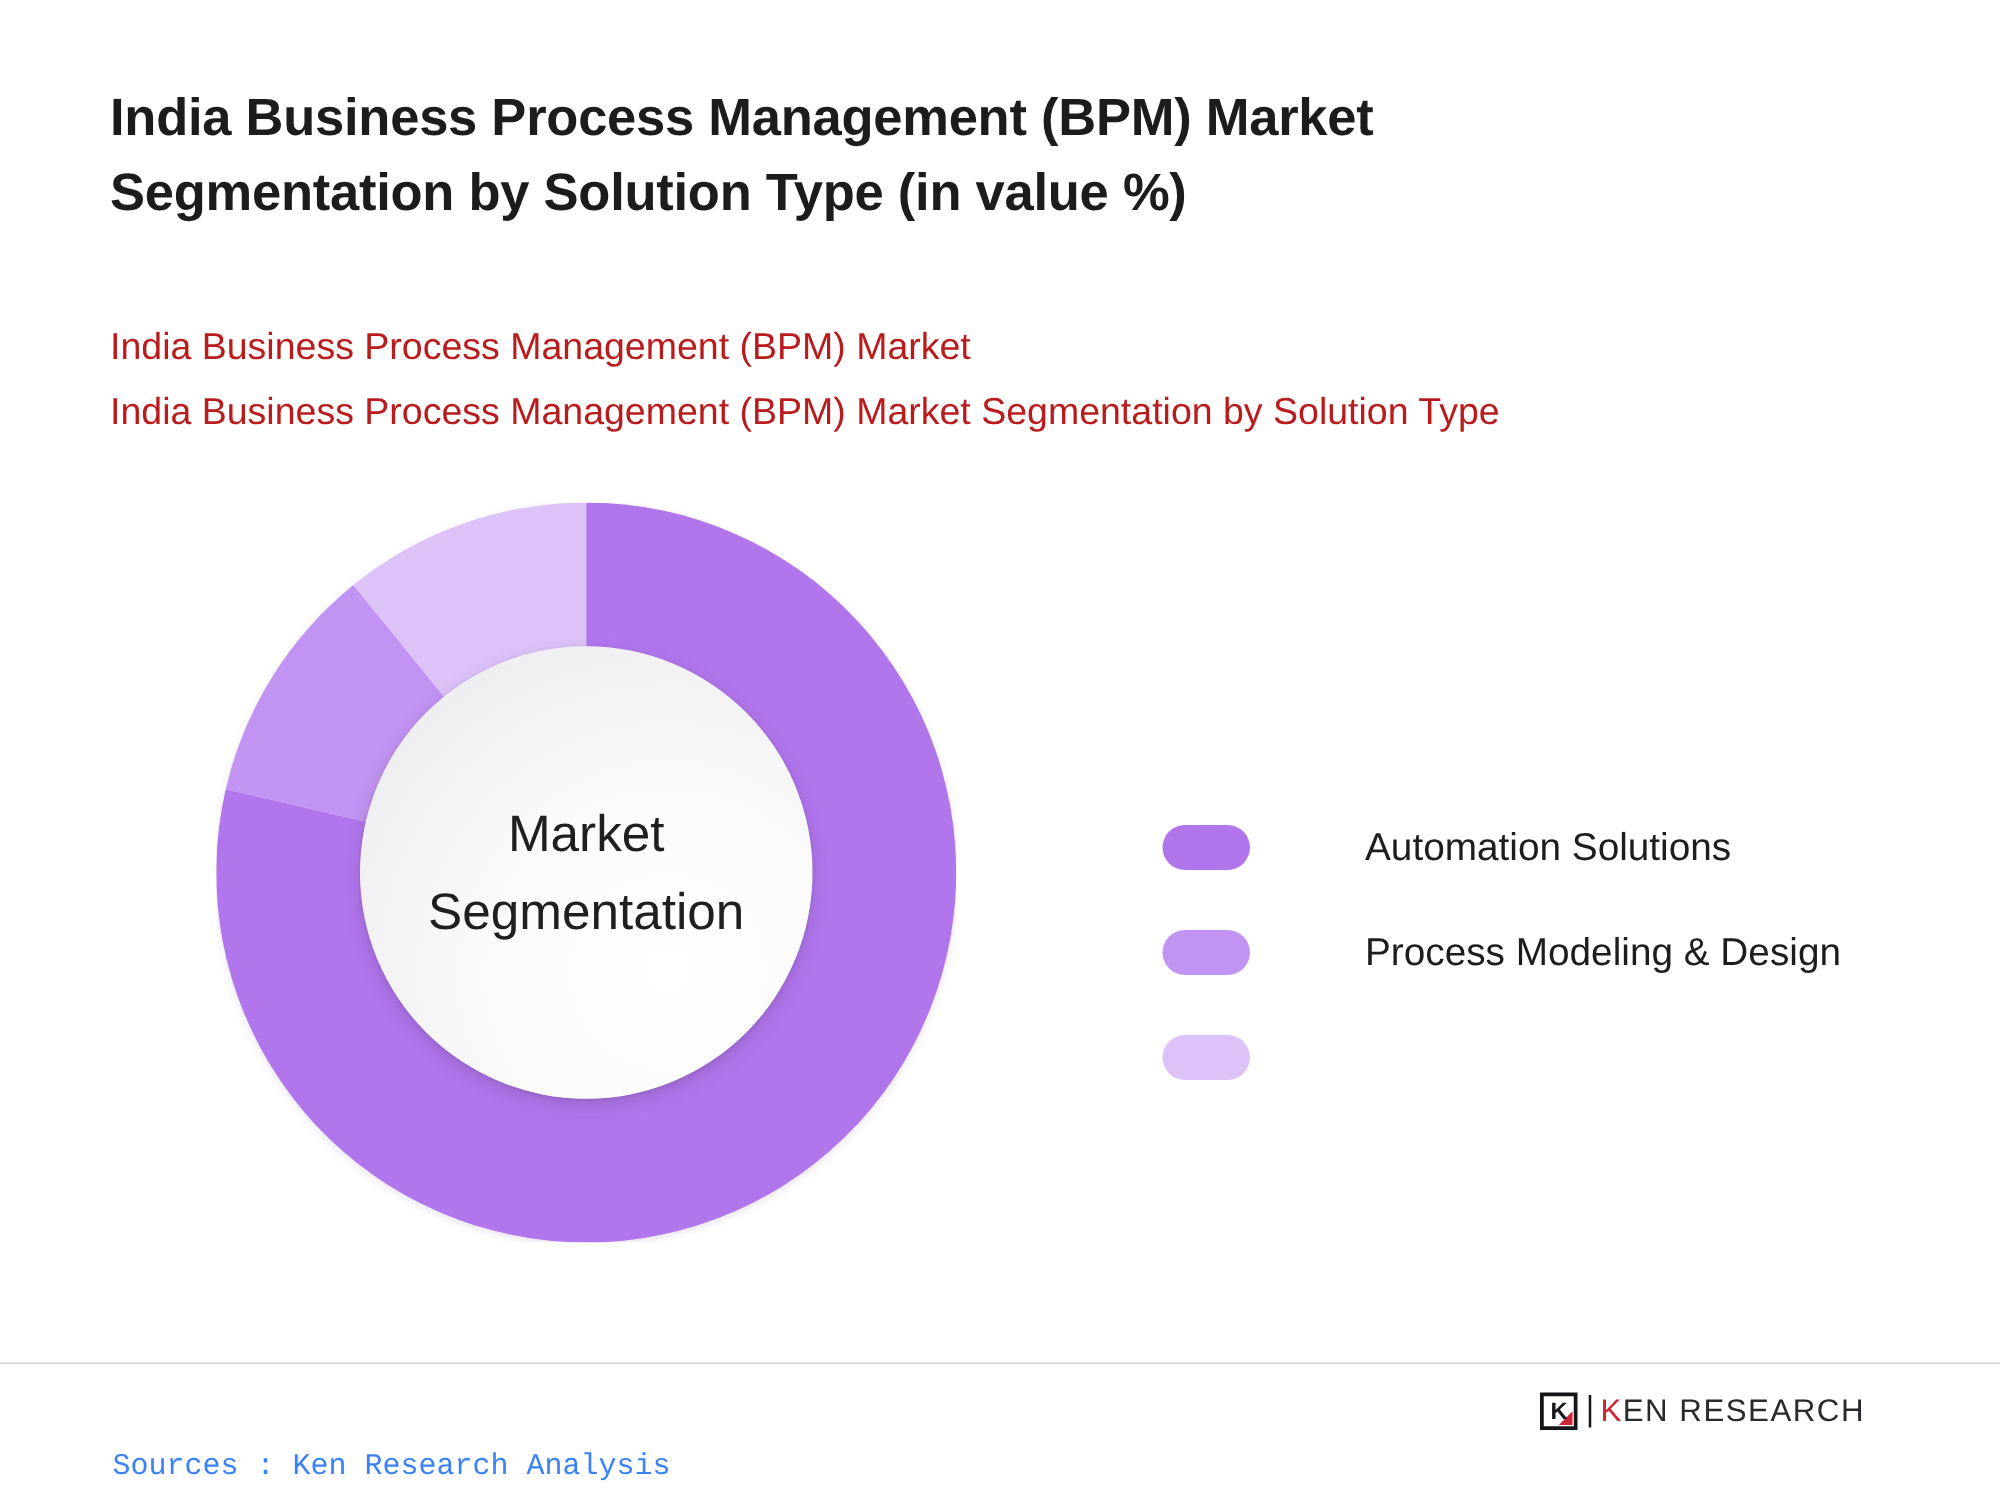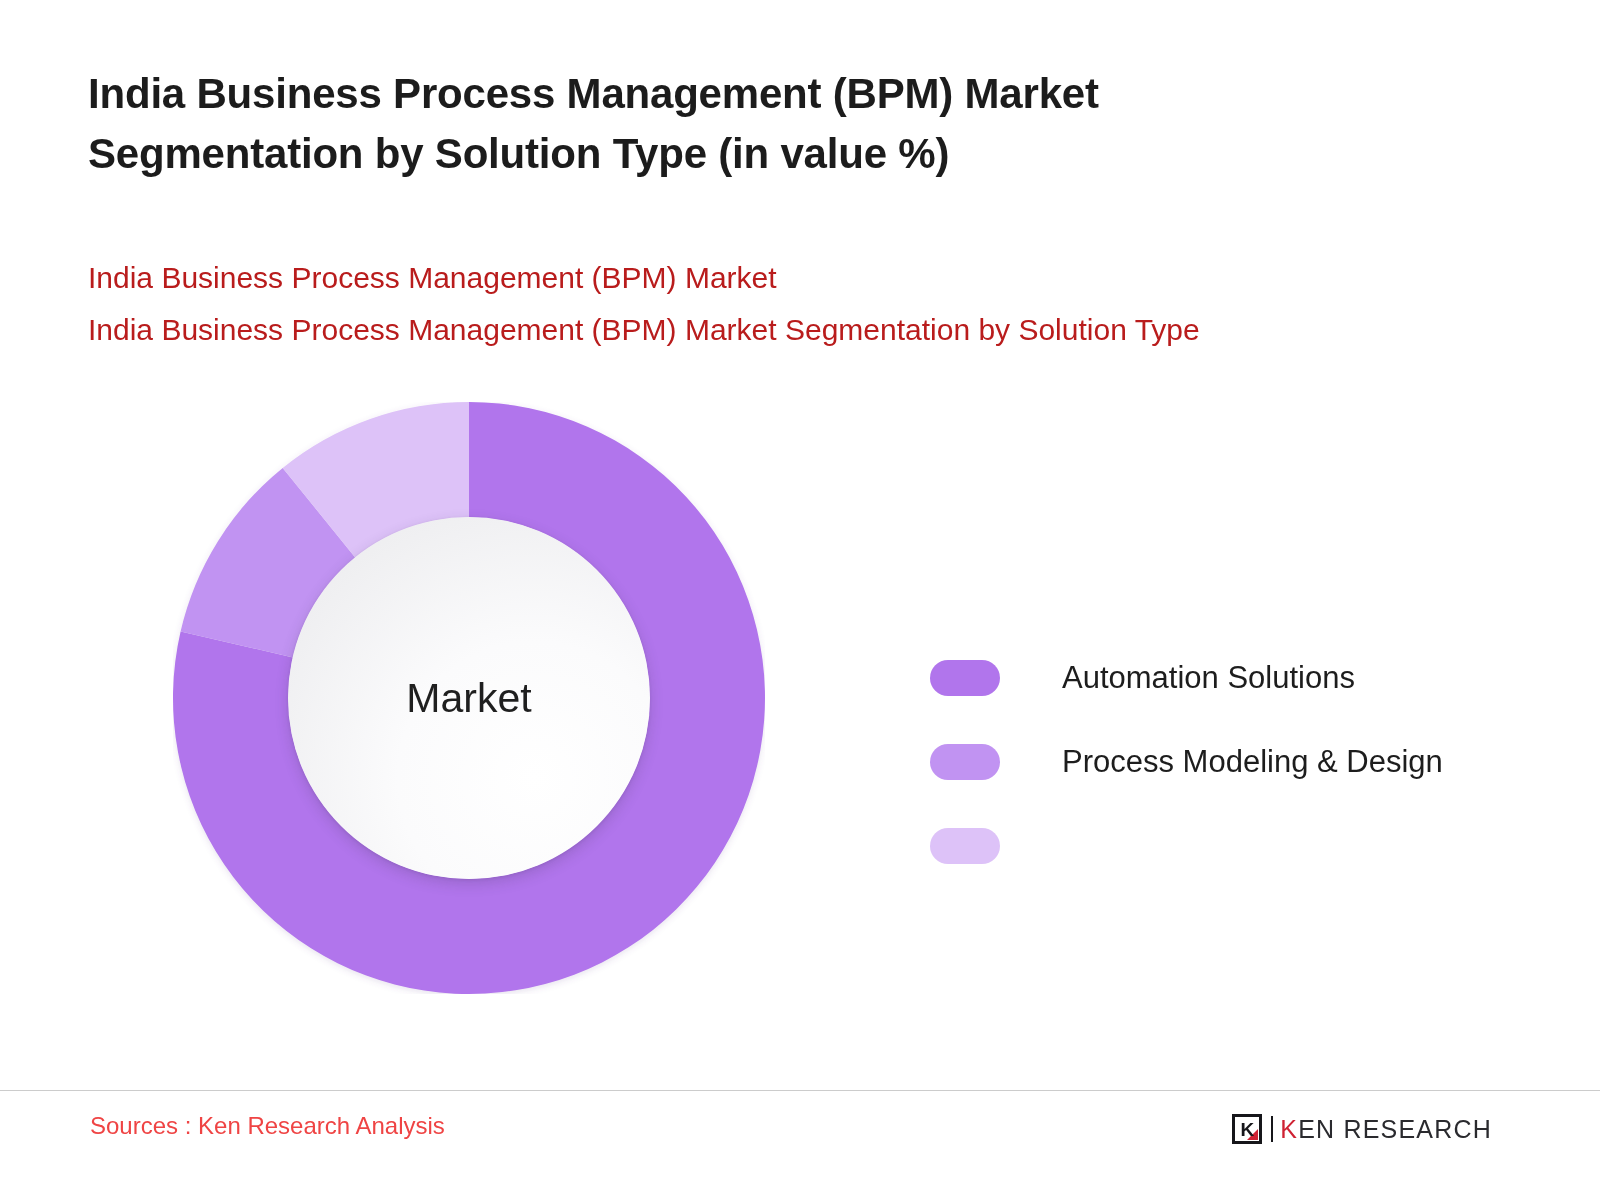--- a/index.html
+++ b/index.html
@@ -102,41 +102,42 @@
     align-items: center;
     height: 84px;
   }
   .legend-swatch {
     width: 70px;
     height: 36px;
     border-radius: 18px;
     flex: 0 0 auto;
   }
   .legend-label {
-    margin-left: 62px;
+    margin-left: 92px;
     font-size: 31px;
     color: #1d1d1d;
     white-space: nowrap;
   }
 
   
   .footer-rule {
     position: absolute;
     left: 0;
     top: 1090px;
     width: 1600px;
     height: 1px;
     background: #cccccc;
   }
   .footer-source {
     position: absolute;
     left: 90px;
-    top: 1112px;
+    top: 1160px;
     font-size: 24px;
-    color: #ef4444;
+    color: #3b82f6;
+    font-family: Liberation Mono, monospace;
   }
   .logo {
     position: absolute;
     right: 108px;
     top: 1113px;
     display: flex;
     align-items: center;
     height: 32px;
   }
   .logo-mark {
@@ -208,20 +209,21 @@
           </filter>
         </defs>
         <g id="slices" filter="url(#sliceShadow)">
             <path d="M 296 0 A 296 296 0 1 1 7.586460823570349 229.41448791421595 L 120.06774110237791 255.38283762767173 A 180.56 180.56 0 1 0 296 115.44 Z" fill="#b175ec"></path>
             <path d="M 7.586460823570349 229.41448791421595 A 296 296 0 0 1 109.7211642492482 65.96479540873653 L 182.3699101920414 155.6785251993293 A 180.56 180.56 0 0 0 120.06774110237791 255.38283762767173 Z" fill="#c193f2"></path>
             <path d="M 109.7211642492482 65.96479540873653 A 296 296 0 0 1 295.99999999999994 0 L 295.99999999999994 115.44 A 180.56 180.56 0 0 0 182.3699101920414 155.6785251993293 Z" fill="#ddc2f8"></path>
           </g>
       </svg>
       <div class="hub">
         <div class="hub-line">Market</div>
+        <div class="hub-line">Segmentation</div>
       </div>
     </div>
   </div>
 
   <div class="legend" id="legend">
       <div class="legend-item">
         <div class="legend-swatch" style="background: rgb(177, 117, 236);"></div>
         <div class="legend-label">Automation Solutions</div>
       </div>
       <div class="legend-item">

